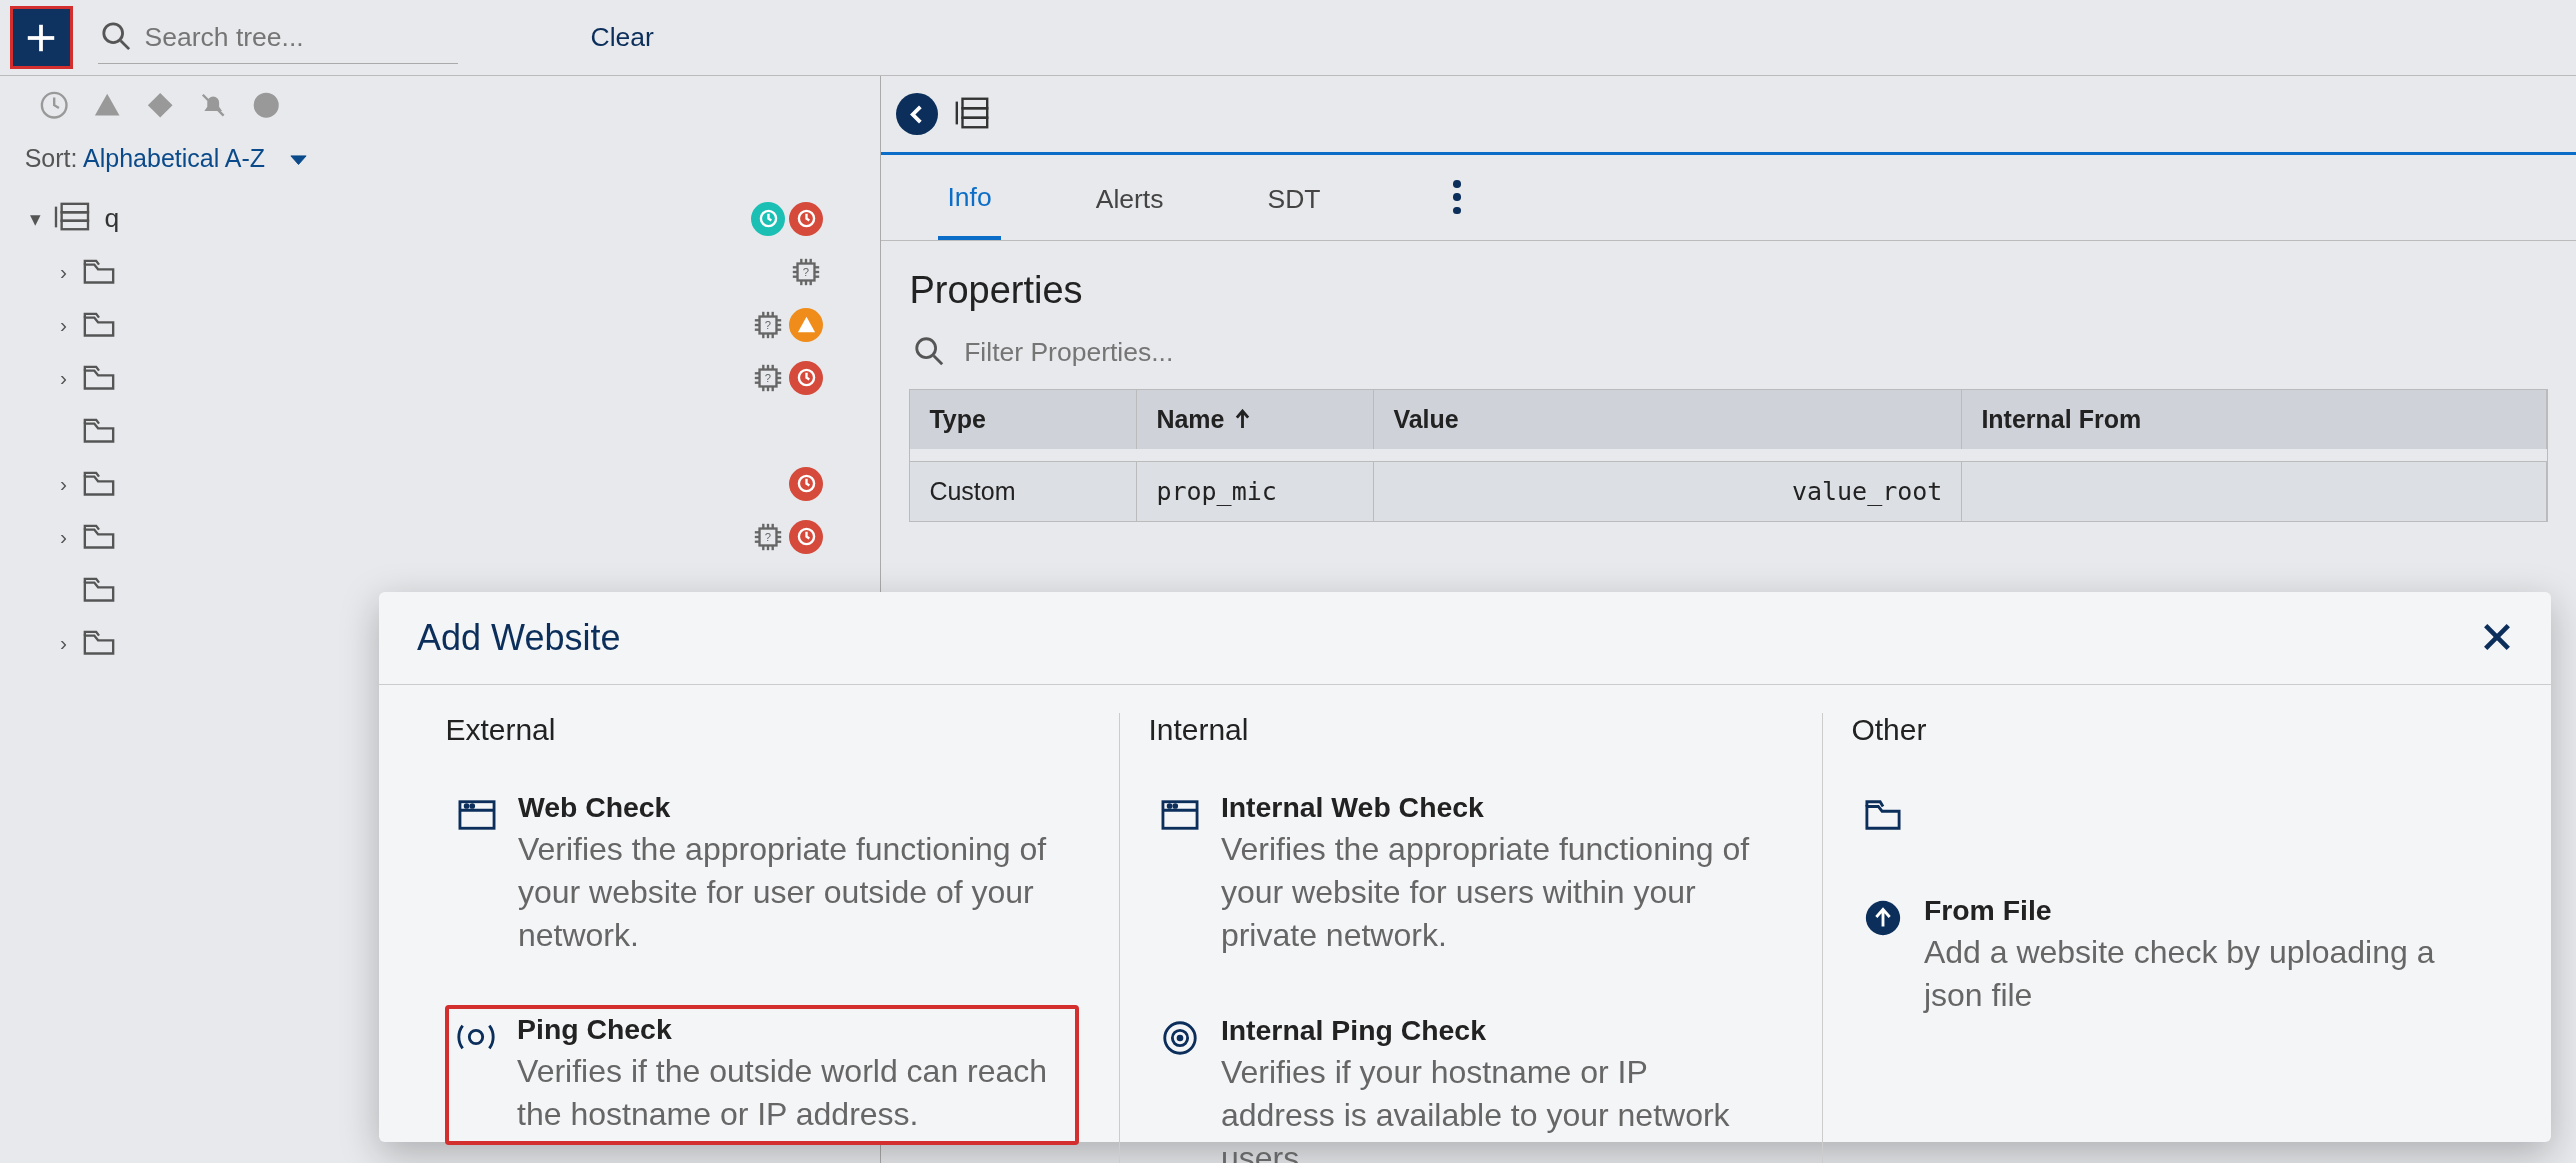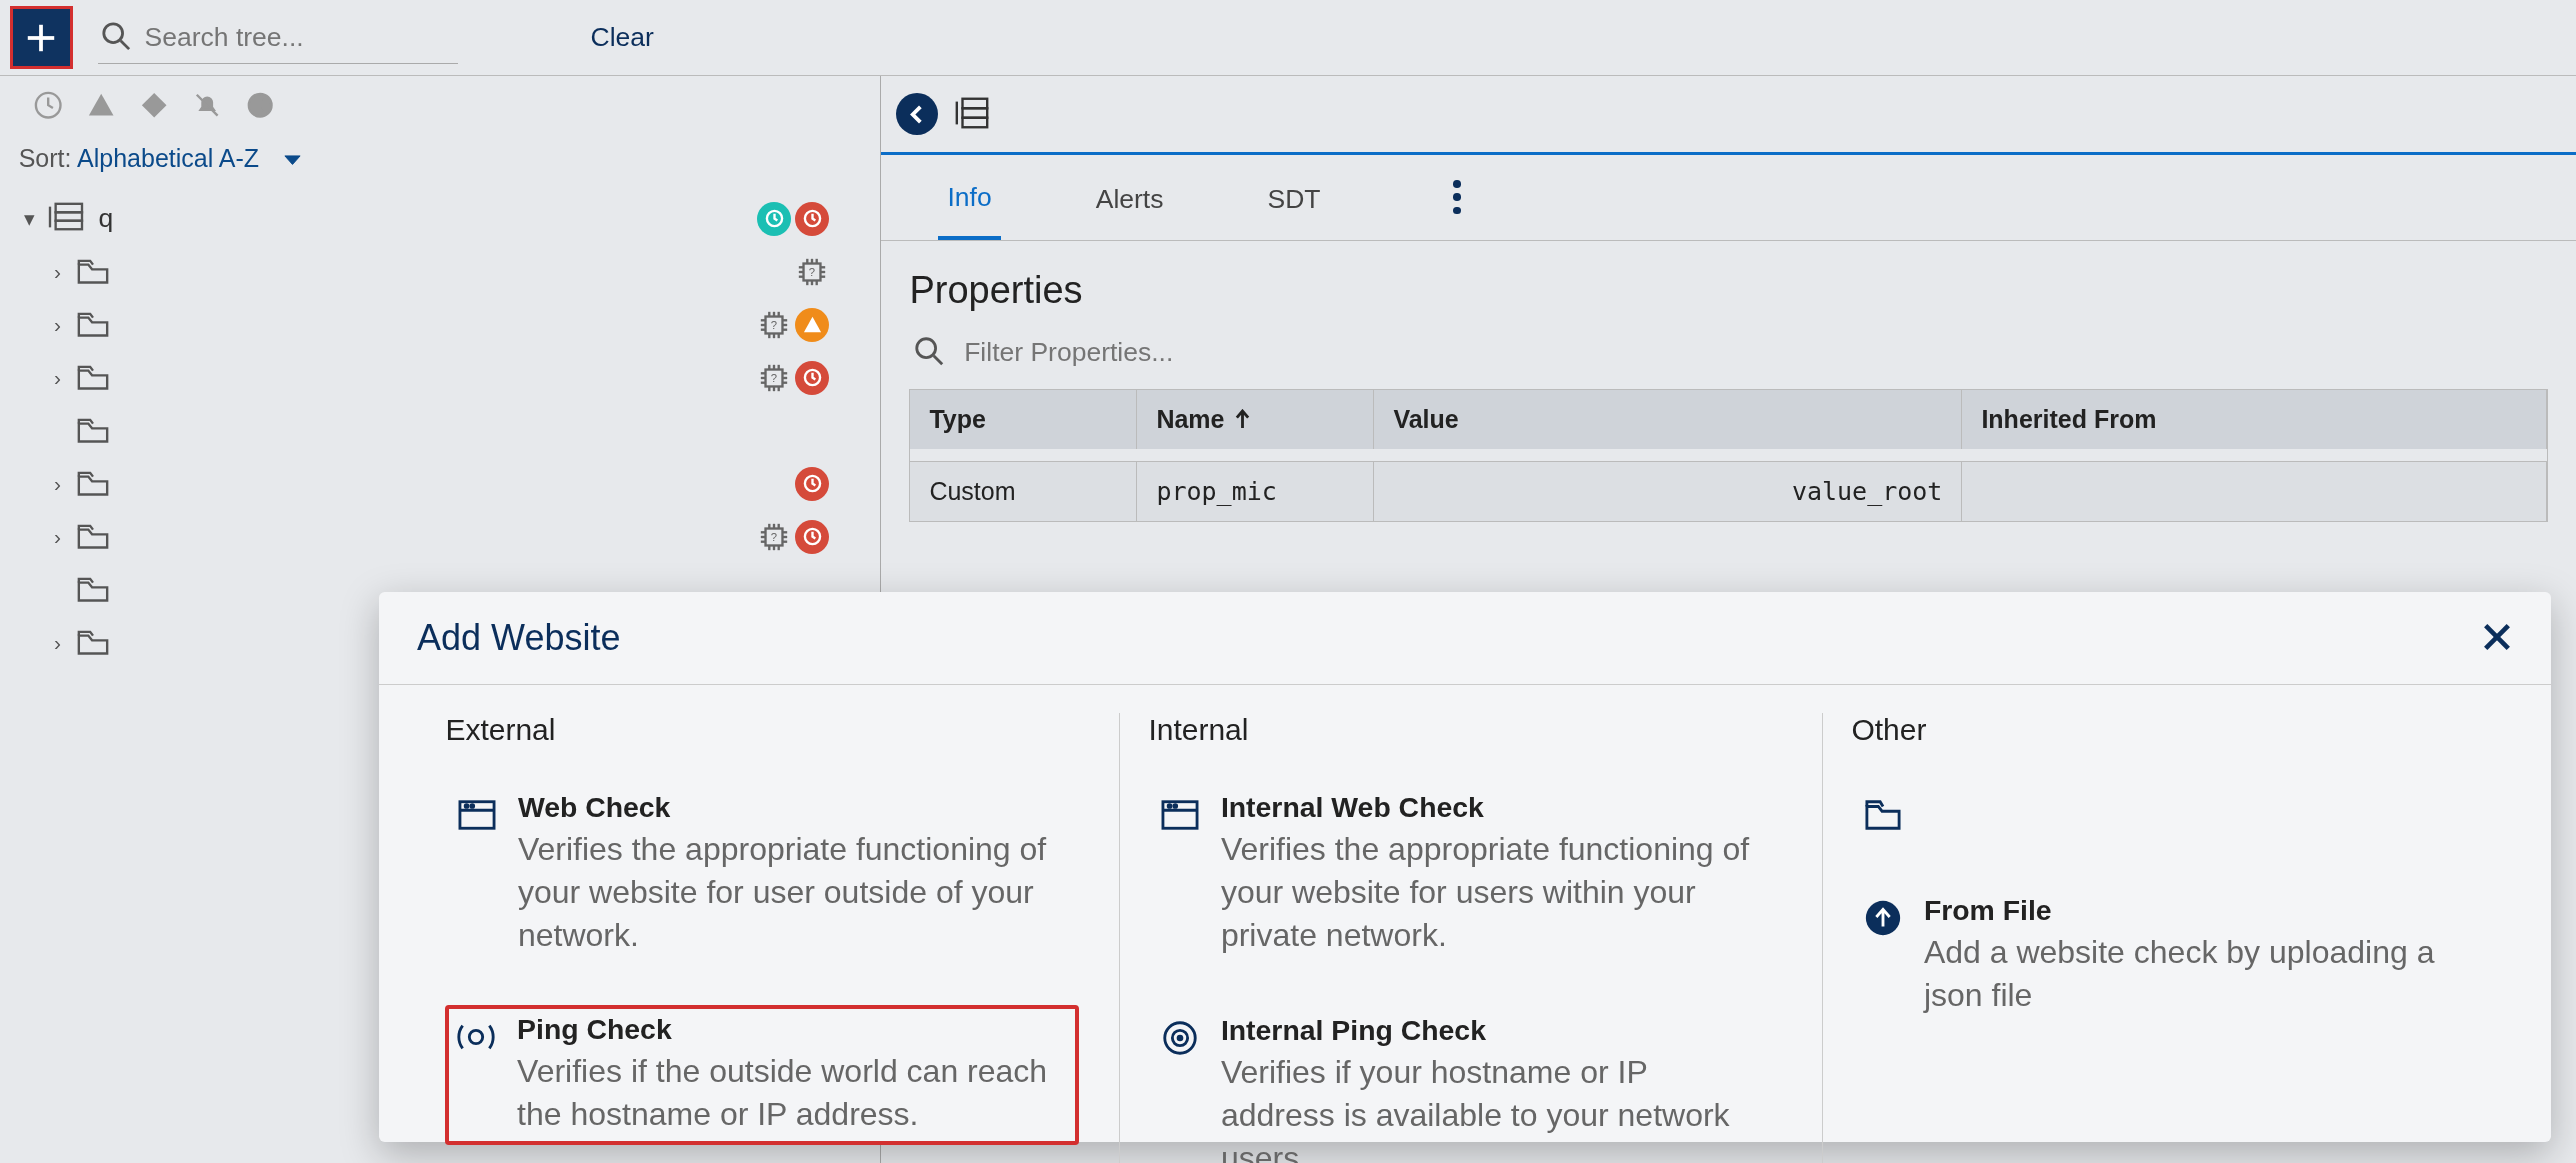--- a/index.html
+++ b/index.html
@@ -14,21 +14,21 @@
 .search-input { border: none; background: transparent; font-size: 26.5px; color: #888; margin-left: 13.3px; outline: none; width: 284px; }
 .clear-link { margin-left: 133px; color: #0b2e5b; font-size: 26.5px; cursor: pointer; }
 
 
 .icon-row { display: flex; gap: 21px; padding: 13.3px 19px; align-items: center; }
 .icon-row .ico { width: 32px; height: 32px; display: flex; align-items: center; justify-content: center; }
 .icon-row svg { stroke: #999; fill: #999; }
 
 
 .layout { display: flex; height: calc(100% - 76px); }
-.left-panel { width: 880px; padding: 0 13px; }
+.left-panel { width: 880px; padding: 0 19px; }
 .right-panel { flex: 1; border-left: 1.9px solid #aaa; position: relative; }
 
 
 .sort-row { padding: 9.5px 5.7px 19px; font-size: 25px; color: #555; }
 .sort-row .val { color: #0b4a8a; }
 .sort-row svg { stroke: #0b4a8a; fill: #0b4a8a; }
 
 
 .tree { padding-left: 5.7px; }
 .tree-row { display: flex; align-items: center; height: 53px; justify-content: space-between; }
@@ -431,21 +431,21 @@
       <div class="table">
         <div class="thead">
           <div class="th col-type">Type</div>
           <div class="th col-name">
               <span>Name</span> 
               <svg width="17" height="21" viewBox="0 0 18 22">
                 <path d="M9 2 L9 20 M3 9 L9 2 L15 9" fill="none" stroke="#222" stroke-width="3"></path>
               </svg>
             </div>
           <div class="th col-value">Value</div>
-          <div class="th col-inh">Inherited From</div>
+          <div class="th col-inh">Internal From</div>
         </div>
         <div class="tbody">
           <div class="trow">
             <div class="td col-type">Custom</div>
             <div class="td col-name mono">prop_mic</div>
             <div class="td col-value mono val-cell">value_root</div>
             <div class="td col-inh"></div>
           </div>
         </div>
       </div>

